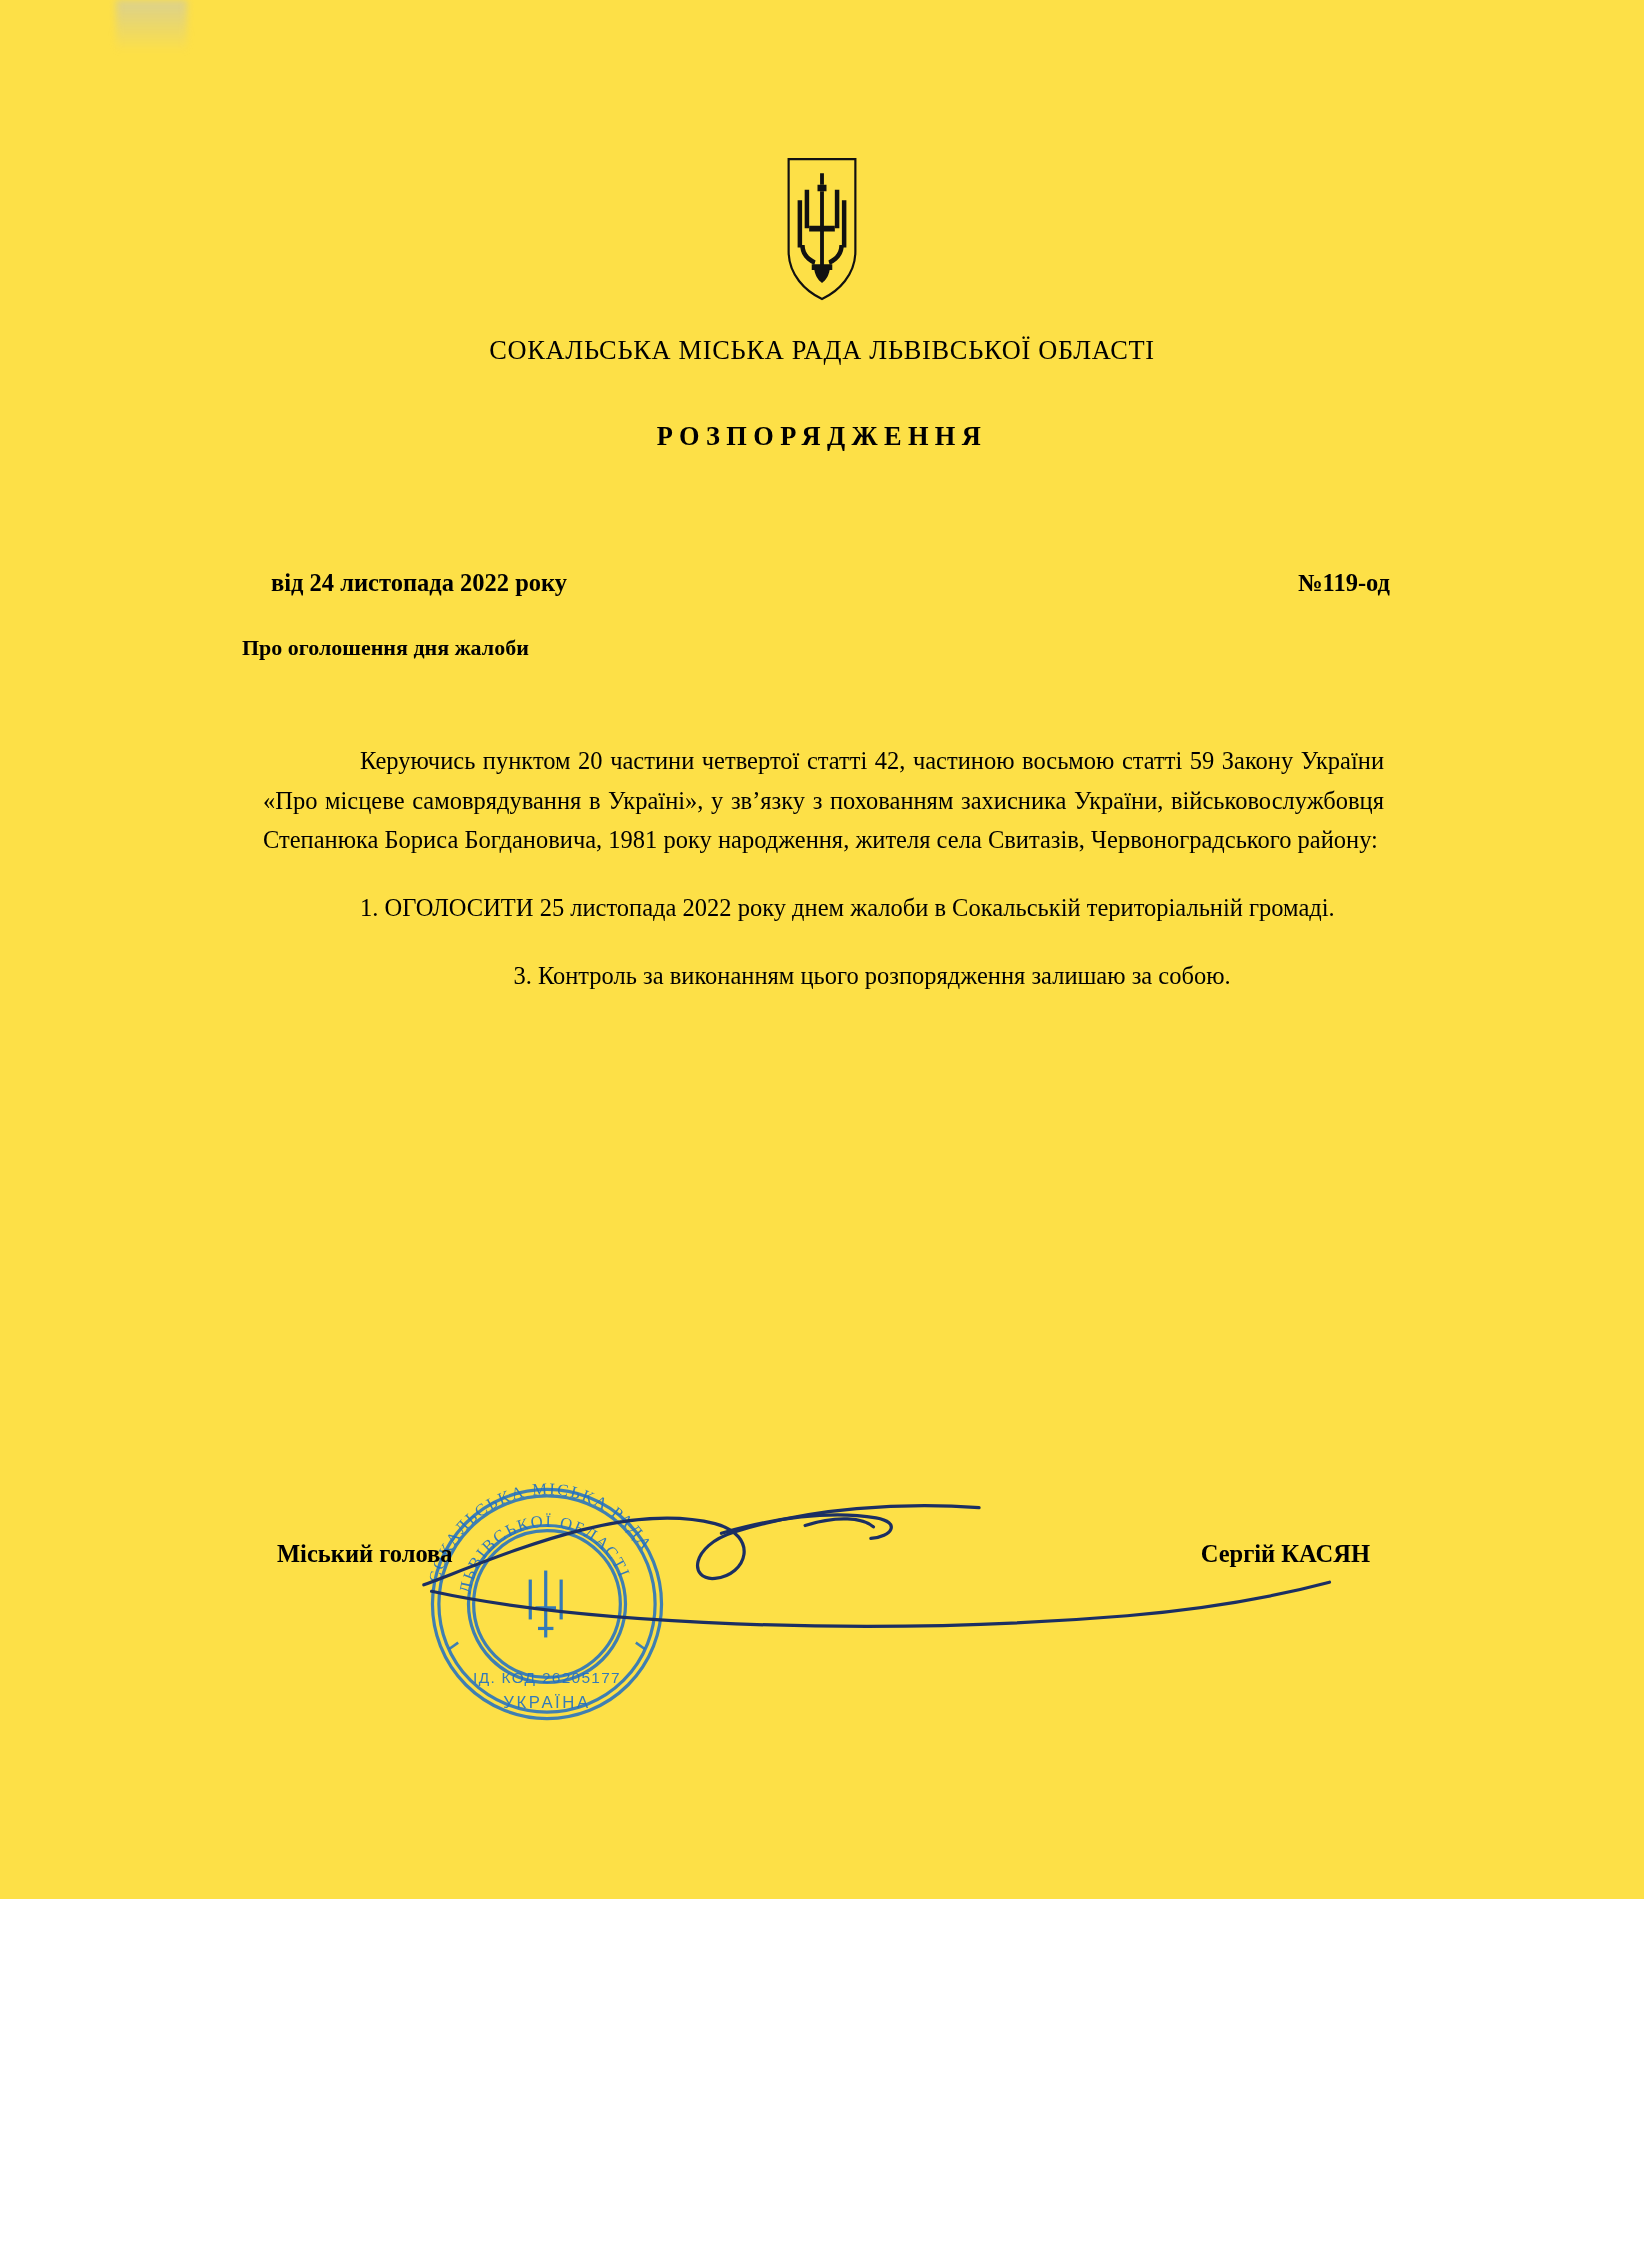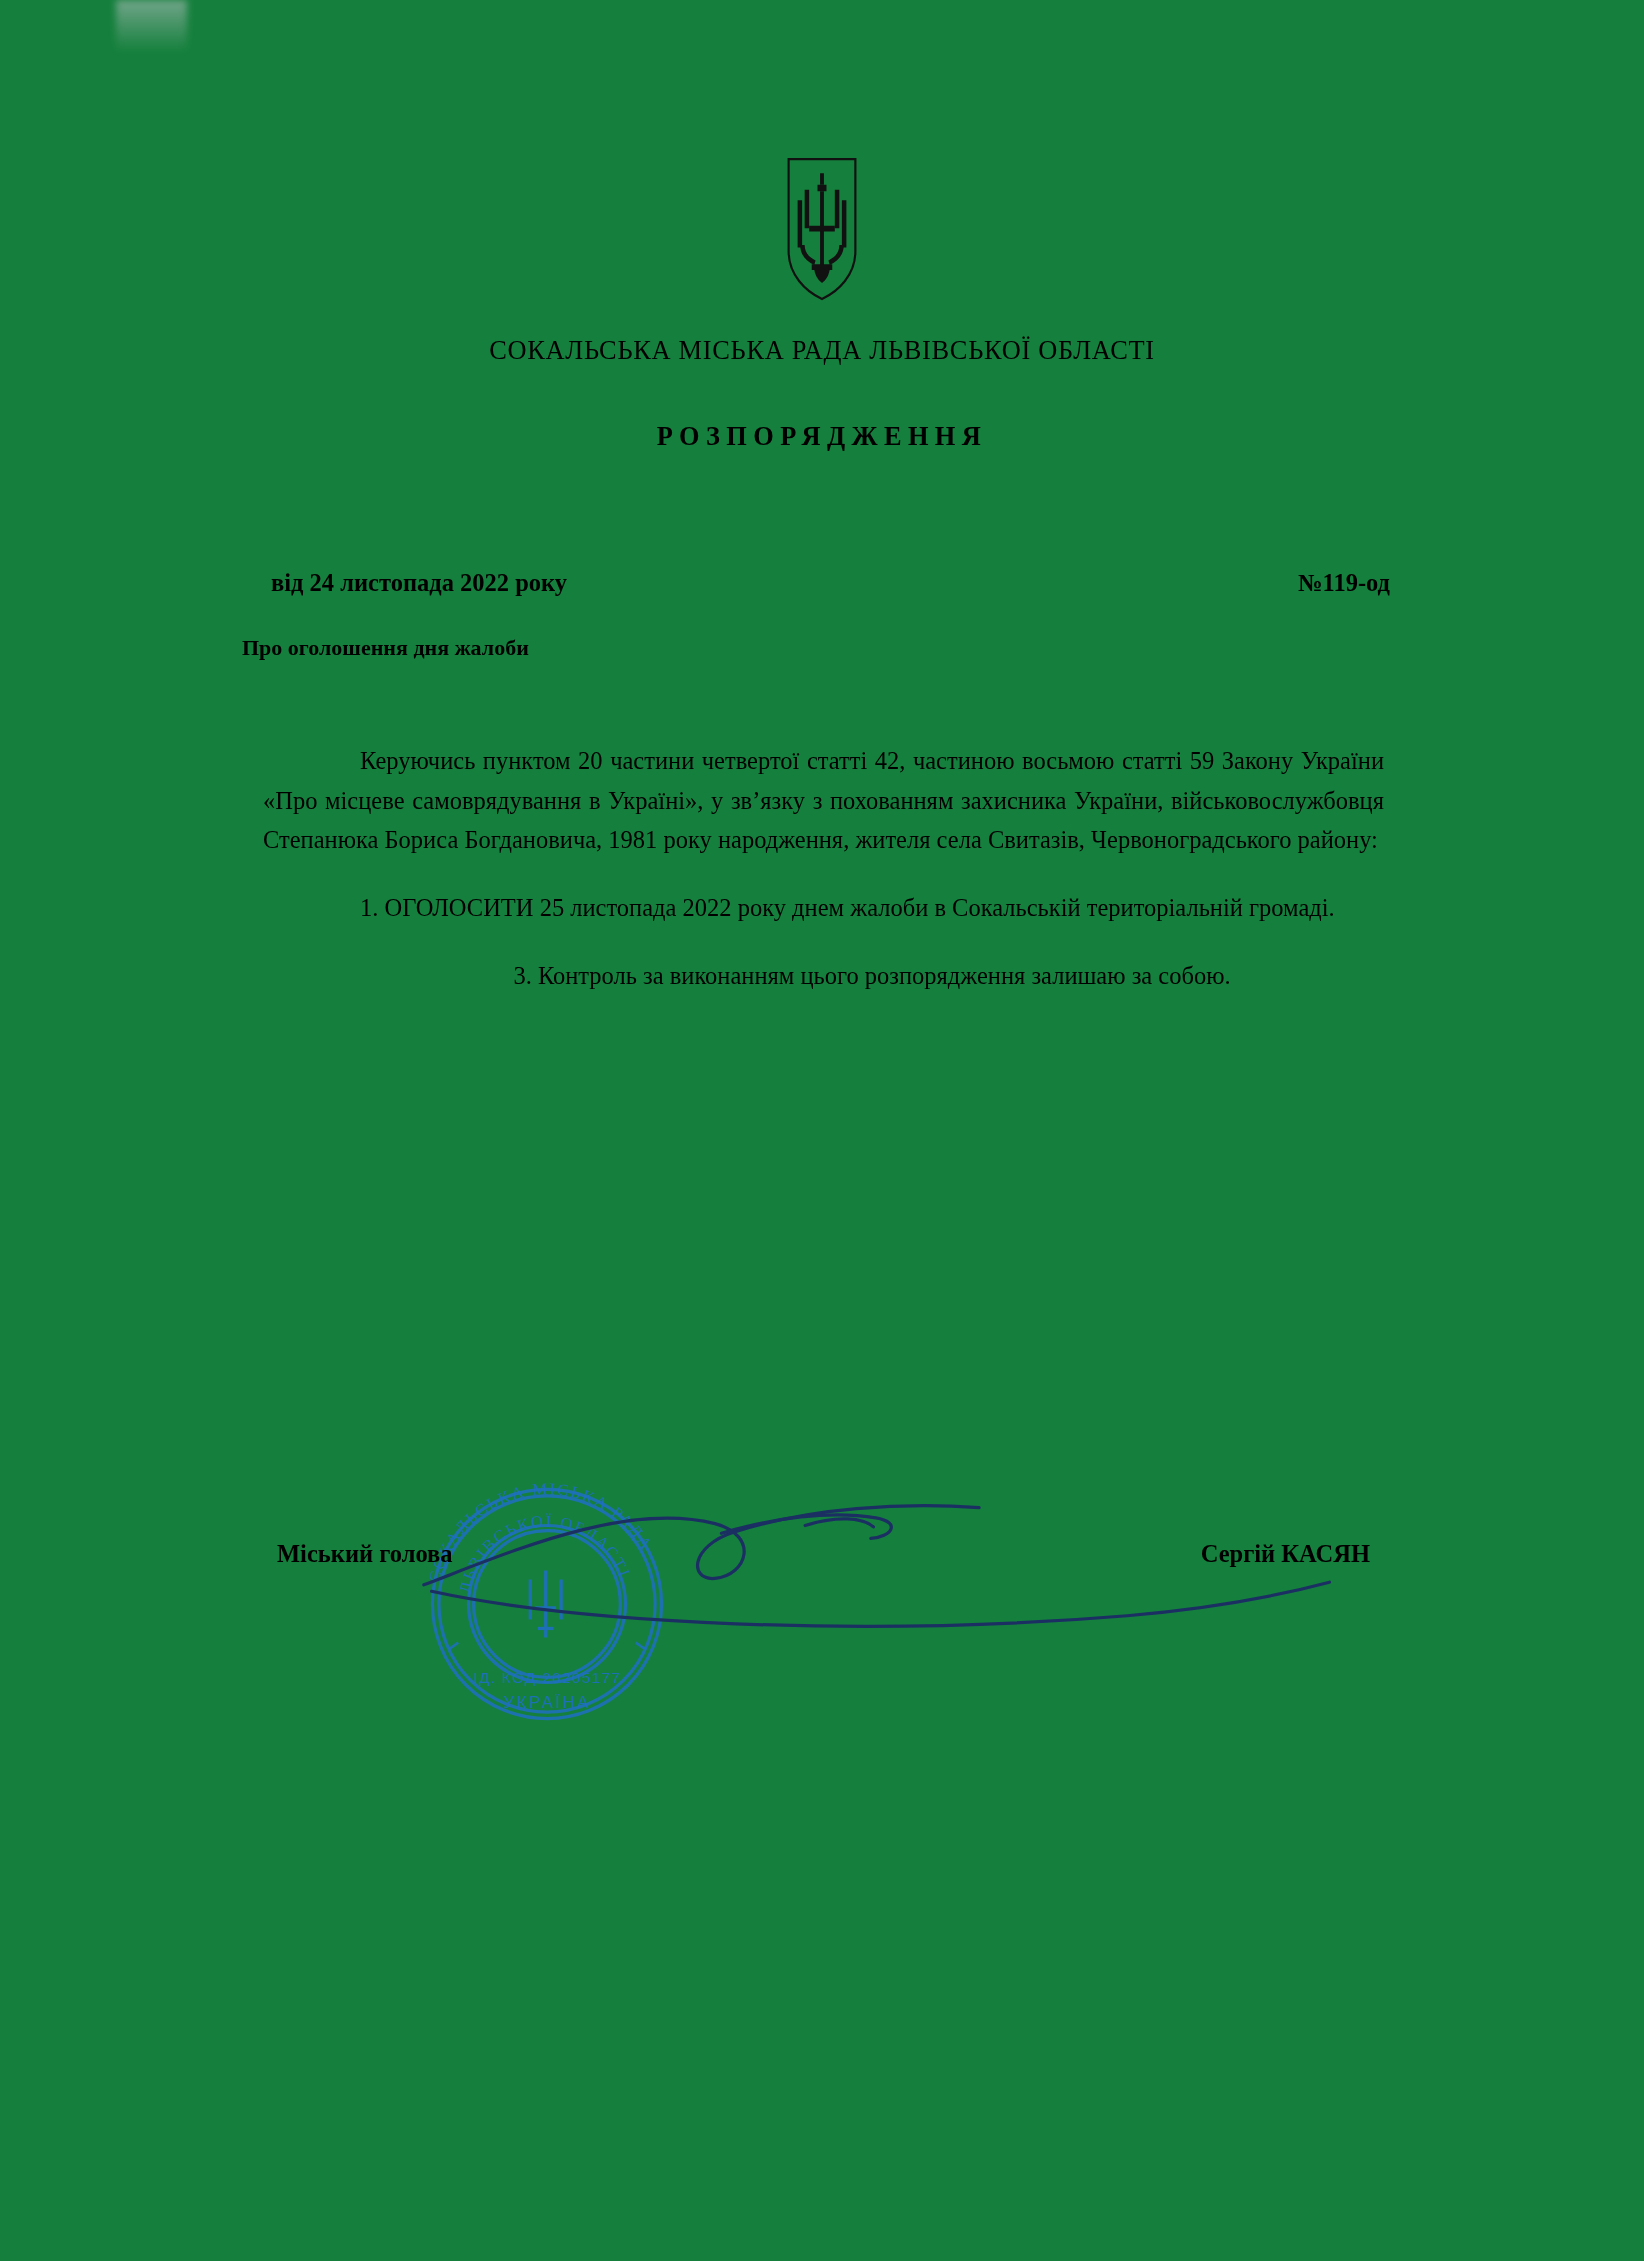--- a/index.html
+++ b/index.html
@@ -7,22 +7,22 @@
     padding: 0;
     background: #ffffff;
   }
   body {
     font-family: "Liberation Serif", serif;
     color: #000000;
   }
   .page {
     position: relative;
     width: 1644px;
-    height: 2261px;
-    background: #15803d;
+    height: 1899px;
+    background: #fde047;
     overflow: hidden;
     text-decoration: underline;
   }
   
   .scan-smudge {
     position: absolute;
     left: 116px;
     top: 0px;
     width: 71px;
     height: 52px;

